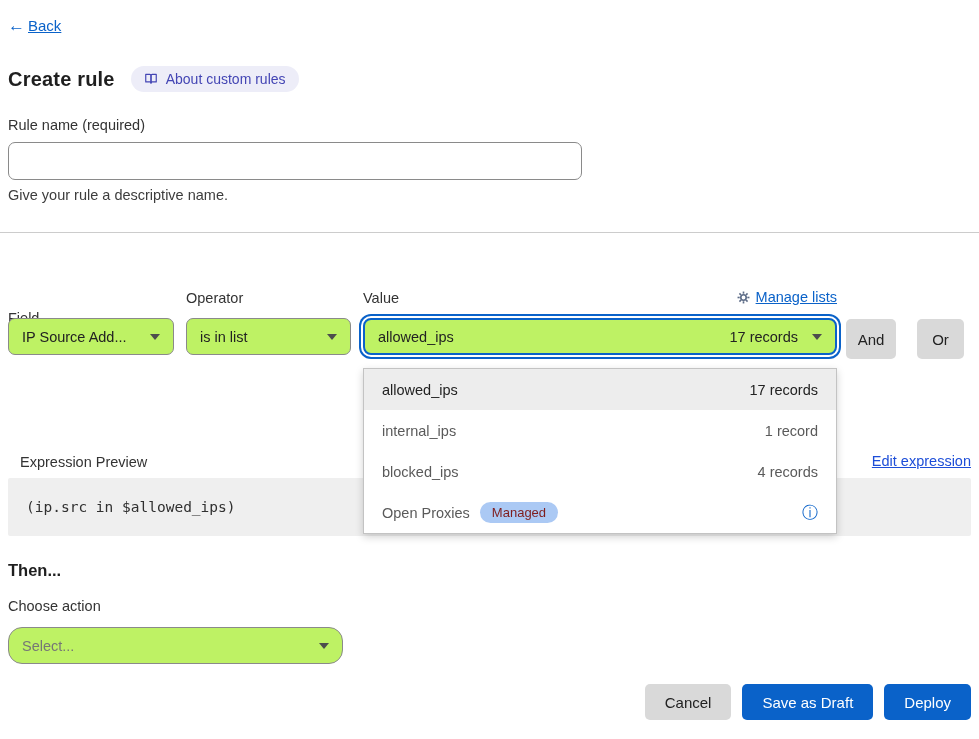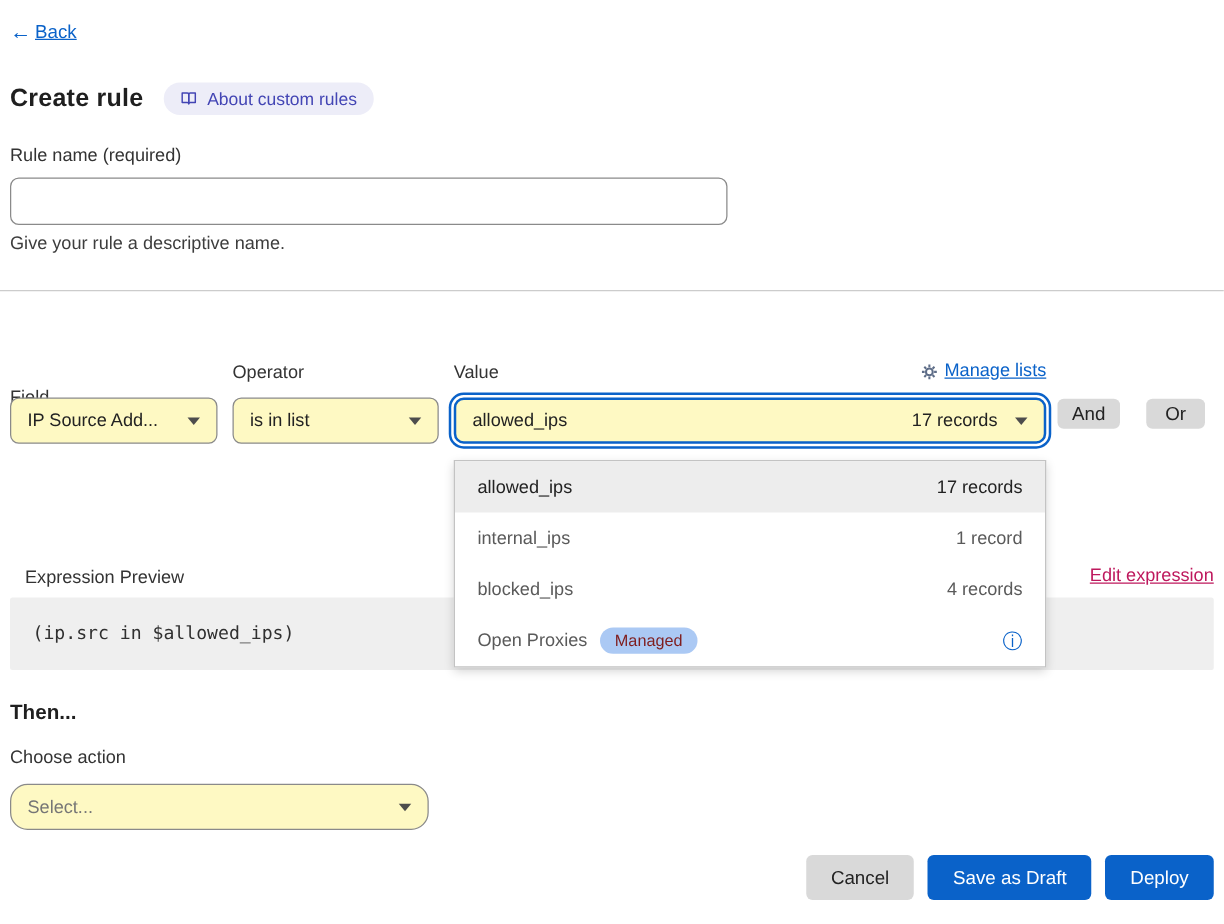--- a/index.html
+++ b/index.html
@@ -7,21 +7,21 @@
   body {
     width: 979px; height: 739px;
     font-family: "Liberation Sans", sans-serif;
     color: #333;
     position: relative;
     overflow: hidden;
   }
   .page { position: relative; width: 979px; height: 739px; background: #fff; }
 
   
-  .link { color: #be185d; text-decoration: underline; cursor: pointer; }
+  .link { color: #1d4ed8; text-decoration: underline; cursor: pointer; }
   .back { position: absolute; top: 17px; left: 8px; font-size: 15px; display: flex; align-items: center; gap: 3px; color: #0a62c9; cursor: pointer; }
   .back .arrow { text-decoration: none; font-size: 17px; line-height: 1; }
   .back .back-text { text-decoration: underline; }
 
   
   .title-row { position: absolute; top: 66px; left: 8px; display: flex; align-items: center; gap: 16px; }
   .page-title { font-size: 20px; font-weight: 700; color: #1f1f1f; letter-spacing: .2px; }
   .about-badge {
     display: inline-flex; align-items: center; gap: 8px;
     background: #ededf8; color: #4345b4;
@@ -48,40 +48,40 @@
   
   .col-label { position: absolute; top: 290px; font-size: 14.5px; color: #333; }
   .field-col-label { left: 8px; margin-top: 20px; }
   .operator-col-label { left: 186px; }
   .value-col-label { left: 363px; }
 
   .manage-lists { position: absolute; top: 289px; right: 142px; font-size: 14.5px; display: flex; align-items: center; gap: 6px; color: #0a62c9; cursor: pointer; }
   .manage-lists .manage-text { text-decoration: underline; }
 
   .select {
-    position: absolute; height: 37px; background: #fef9c3;
+    position: absolute; height: 37px; background: #bef264;
     border: 1px solid #8a8a8a; border-radius: 7px;
     display: flex; align-items: center; padding: 0 13px;
     font-size: 14.5px; color: #222; cursor: pointer;
   }
   .caret { width: 0; height: 0; border-left: 5px solid transparent; border-right: 5px solid transparent; border-top: 6px solid #4d4d4d; margin-left: auto; }
   .field-select { top: 318px; left: 8px; width: 166px; }
   .operator-select { top: 318px; left: 186px; width: 165px; }
   .value-select {
     top: 318px; left: 363px; width: 474px;
     border: 2px solid #0a62c9; border-radius: 8px;
     box-shadow: 0 0 0 2px #ffffff, 0 0 0 4px #0a62c9;
   }
   .value-select .records { margin-left: auto; color: #222; }
   .value-select .caret { margin-left: 14px; }
   .action-select { top: 627px; left: 8px; width: 335px; border-radius: 14px; }
   .placeholder { color: #767676; }
 
   .gray-btn {
-    position: absolute; top: 319px; height: 24px;
+    position: absolute; top: 319px; height: 40px;
     background: #d9d9d9; color: #222; border: none; border-radius: 5px;
     font-size: 15px; font-family: "Liberation Sans", sans-serif; cursor: pointer; text-align: center;
   }
   .and-btn { left: 846px; width: 50px; }
   .or-btn { left: 917px; width: 47px; }
 
   
   .menu {
     position: absolute; top: 368px; left: 363px; width: 474px;
     background: #fff; border: 1px solid #c3c3c3;

